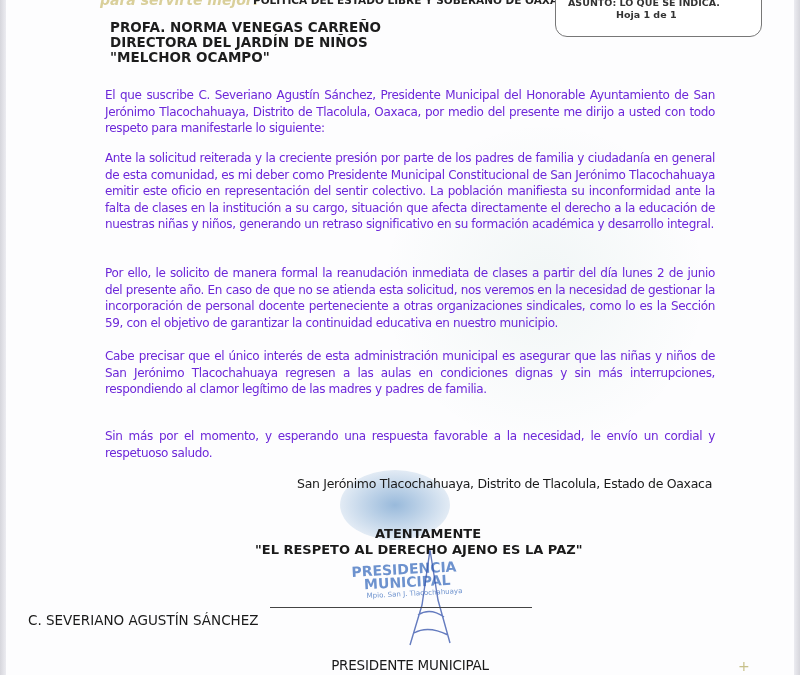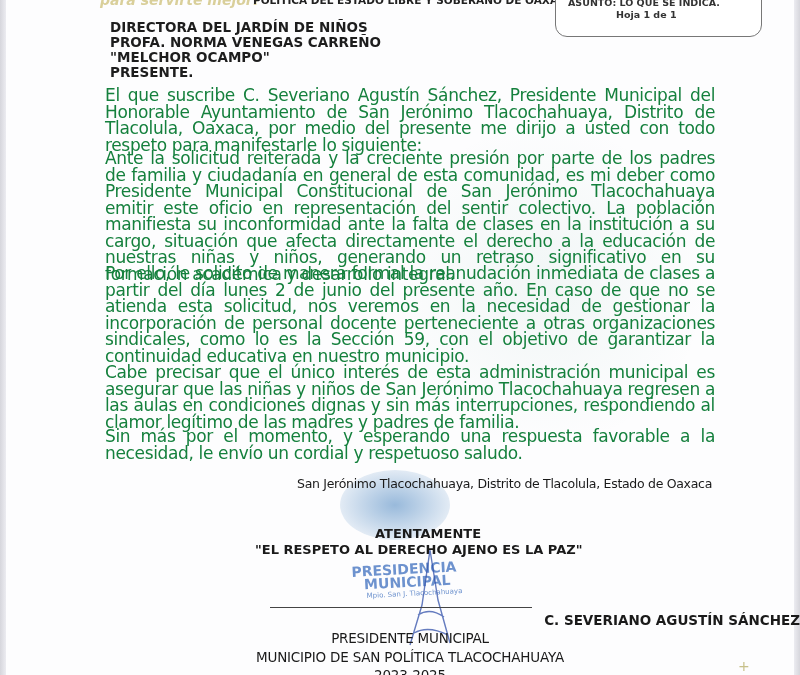--- a/index.html
+++ b/index.html
@@ -32,27 +32,27 @@
   }
   .info-box .asunto { position: absolute; left: 12px; top: 16px; font-size: 9.5px; font-weight: bold; color: #333; }
   .info-box .hoja { position: absolute; left: 12px; top: 28px; font-size: 9.5px; font-weight: bold; color: #333; margin-left: 48px; }
 
   .recipient {
     position: absolute; left: 110px; top: 20px;
     font-weight: bold; font-size: 13.5px; line-height: 15px; color: #1d1d1d;
   }
   .body-text {
     position: absolute; left: 105px; width: 610px;
-    font-size: 17px; line-height: 16.5px; text-align: justify; color: #15803d;
+    font-size: 12px; line-height: 16.5px; text-align: justify; color: #6d28d9;
     font-family: "DejaVu Sans", sans-serif; letter-spacing: -0.35px;
   }
   .p1 { top: 87px; }
   .p2 { top: 150px; }
   .p3 { top: 265px; }
-  .p4 { top: 364px; }
+  .p4 { top: 348px; }
   .p5 { top: 428px; }
 
   .place-date {
     position: absolute; right: 88px; top: 476px; 
     font-size: 12.5px; line-height: 16px; letter-spacing: -0.3px;
   }
   .atentamente {
     position: absolute; left: 18px; width: 800px; top: 526px; text-align: center;
     font-weight: bold; font-size: 13px; padding-left: 20px; box-sizing: border-box;
   }
@@ -69,26 +69,26 @@
     font-weight: bold; font-size: 14px; line-height: 13px; transform: rotate(-3deg);
   }
   .stamp .s3 { font-size: 7px; font-weight: normal; line-height: 10px; padding-left: 14px; }
   .signature {
     position: absolute; left: 400px; top: 545px; width: 60px; height: 110px;
   }
   .sign-line {
     position: absolute; left: 270px; top: 607px; width: 262px; height: 1px; background: #444;
   }
   .signer-name {
-    position: absolute; left: 0; width: 800px; top: 612px; text-align: right;
-    font-weight: bold; font-size: 13.5px; padding-left: 20px; box-sizing: border-box;
+    position: absolute; left: 0; width: 800px; top: 612px; text-align: left;
+    font-weight: normal; font-size: 13.5px; padding-left: 28px; box-sizing: border-box;
   }
   .signer-role, .signer-muni, .signer-period {
     position: absolute; left: 0; width: 800px; text-align: center; font-size: 13.5px;
-    padding-left: 20px; box-sizing: border-box; letter-spacing: -0.2px;
+    padding-left: 20px; box-sizing: border-box; letter-spacing: -0.2px; margin-top: 27px;
   }
   .signer-role { top: 630px; }
   .signer-muni { top: 649px; }
   .signer-period { top: 667px; }
   .watermark {
     position: absolute; left: 380px; top: 120px; width: 330px; height: 330px;
     border-radius: 50%; opacity: 0.06; background: radial-gradient(circle, #3a8a7a, transparent 70%);
   }
   .plus-mark { position: absolute; left: 738px; top: 658px; color: #c7c08a; font-size: 14px; }
 </style>
@@ -101,24 +101,23 @@
 
 <div class="slogan">para servirte mejor!</div>
 <div class="header-line">POLÍTICA DEL ESTADO LIBRE Y SOBERANO DE OAXACA".</div>
 
 <div class="info-box">
   <div class="asunto">ASUNTO: LO QUE SE INDICA.</div>
   <div class="hoja">Hoja 1 de 1</div>
 </div>
 
 <div class="recipient">
+  <div>PROFA. NORMA VENEGAS CARREÑO</div>
   <div>DIRECTORA DEL JARDÍN DE NIÑOS</div>
-  <div>PROFA. NORMA VENEGAS CARREÑO</div>
   <div>"MELCHOR OCAMPO"</div>
-  <div>PRESENTE.</div>
 </div>
 
 <div class="body-text p1">El que suscribe C. Severiano Agustín Sánchez, Presidente Municipal del Honorable Ayuntamiento de San Jerónimo Tlacochahuaya, Distrito de Tlacolula, Oaxaca, por medio del presente me dirijo a usted con todo respeto para manifestarle lo siguiente:</div>
 <div class="body-text p2">Ante la solicitud reiterada y la creciente presión por parte de los padres de familia y ciudadanía en general de esta comunidad, es mi deber como Presidente Municipal Constitucional de San Jerónimo Tlacochahuaya emitir este oficio en representación del sentir colectivo. La población manifiesta su inconformidad ante la falta de clases en la institución a su cargo, situación que afecta directamente el derecho a la educación de nuestras niñas y niños, generando un retraso significativo en su formación académica y desarrollo integral.</div>
 <div class="body-text p3">Por ello, le solicito de manera formal la reanudación inmediata de clases a partir del día lunes 2 de junio del presente año. En caso de que no se atienda esta solicitud, nos veremos en la necesidad de gestionar la incorporación de personal docente perteneciente a otras organizaciones sindicales, como lo es la Sección 59, con el objetivo de garantizar la continuidad educativa en nuestro municipio.</div>
 <div class="body-text p4">Cabe precisar que el único interés de esta administración municipal es asegurar que las niñas y niños de San Jerónimo Tlacochahuaya regresen a las aulas en condiciones dignas y sin más interrupciones, respondiendo al clamor legítimo de las madres y padres de familia.</div>
 <div class="body-text p5">Sin más por el momento, y esperando una respuesta favorable a la necesidad, le envío un cordial y respetuoso saludo.</div>
 
 <div class="seal"></div>
 

